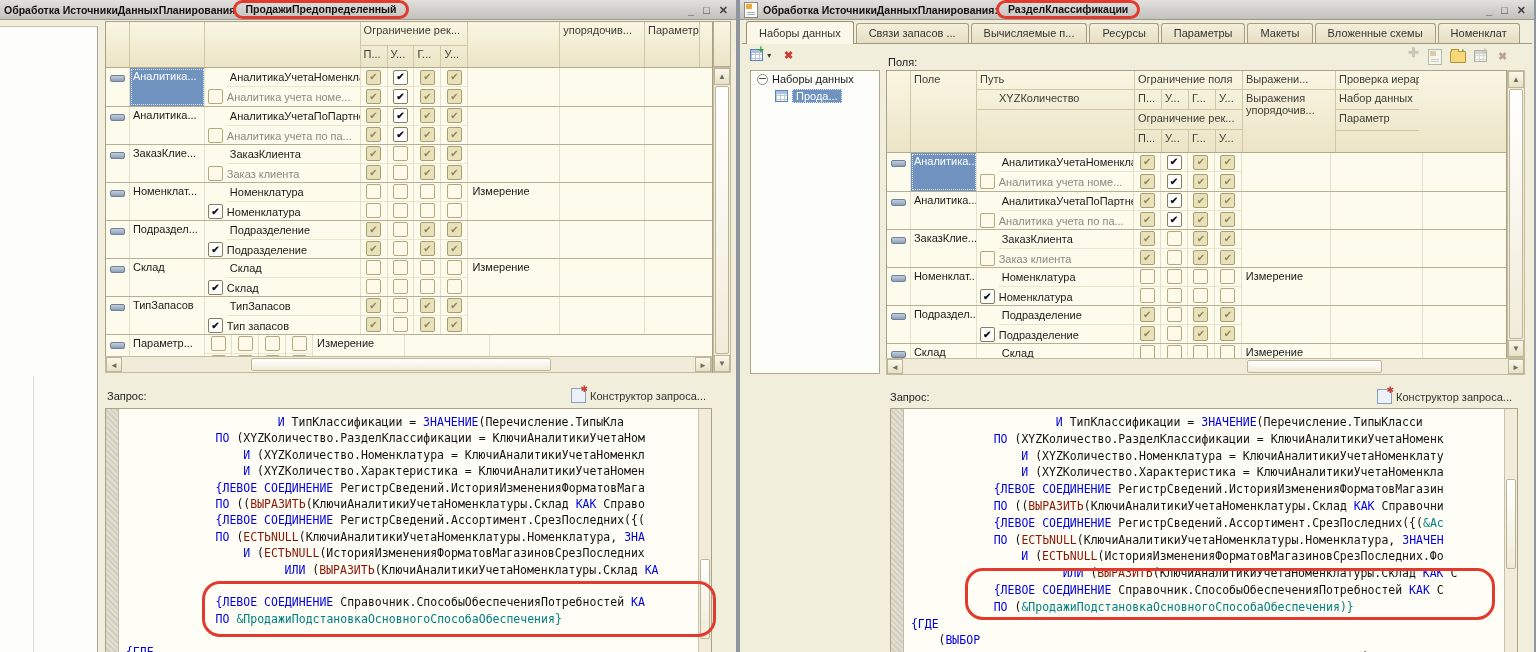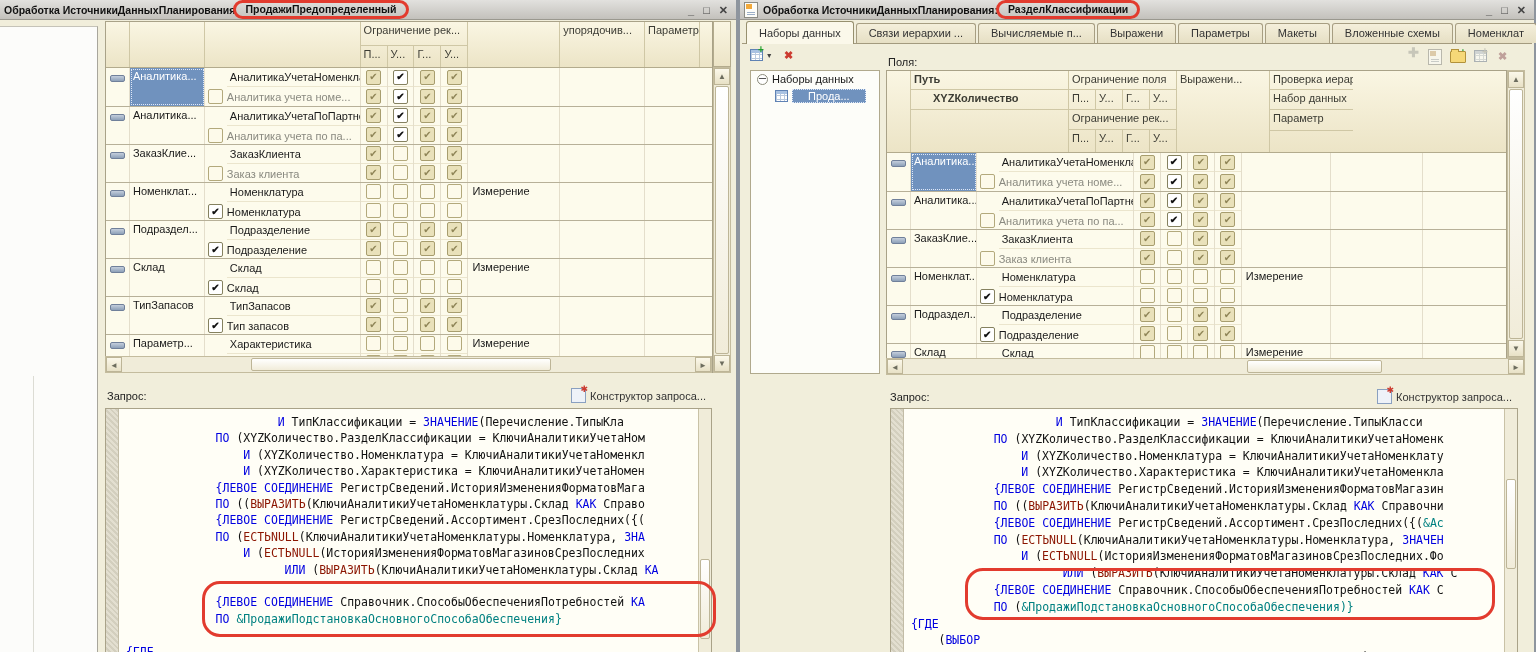--- a/index.html
+++ b/index.html
@@ -100,21 +100,21 @@
   .plus{color:#1e9e28;font-weight:700;font-size:10px;line-height:6px;}
   .plus.grey{color:#a6a894;}
   .xicon{color:#cc3b30;font-weight:700;font-size:11px;}
   .xicon.dis{color:#bfa09a;}
   .drop{font-size:7px;color:#444;margin-left:2px;}
   .tree{position:absolute;background:#fdfdf9;border:1px solid #b0a98d;box-sizing:border-box;}
   .tree-row{display:flex;align-items:center;gap:4px;padding:2px 2px 2px 6px;white-space:nowrap;}
   .tree-row.child{padding-left:24px;}
   .toggle{width:9px;height:9px;border:1px solid #8a8a7a;border-radius:50%;position:relative;background:#fff;flex:0 0 auto;}
   .toggle:before{content:"";position:absolute;left:1px;right:1px;top:3px;height:1px;background:#555;}
-  .tree-sel{background:var(--sel);color:#fff;padding:1px 16px;outline:1px dotted #dfe8f8;outline-offset:-1px;}
+  .tree-sel{background:var(--sel);color:#fff;padding:1px 4px;outline:1px dotted #dfe8f8;outline-offset:-1px;}
   .folder{width:14px;height:10px;background:#f6d878;border:1px solid #b2923c;border-radius:1px;position:relative;flex:0 0 auto;}
   .folder:before{content:"";position:absolute;left:0;top:-3px;width:6px;height:2px;background:#f6d878;border:1px solid #b2923c;border-bottom:none;}
   .icon-dis{opacity:.55;filter:grayscale(.6);}
 </style>
 </head>
 <body>
 
 <div id="stage">
 
   <div class="win" id="winL" style="left:0;width:738px;border-right:2px solid #8e959e;box-sizing:border-box;">
@@ -494,27 +494,20 @@
             <div class="cell c-role" style="width: 92px;"></div>
             <div class="cell" style="width: 85px;"></div>
             <div class="cell" style="width: 55px; border-right: none;"></div>
             <div class="cell" style="width: 12px; border-right: none;"></div>
           </div>
           <div class="tgroup" style="height: 38px;">
             <div class="cell c-grip" style="width: 24px;">
               <span class="grip"></span>
             </div>
             <div class="cell c-field" style="width: 75px;">Параметр...</div>
-            <div class="cell" style="width: 156px;">
-              <div class="prow main">Характеристика</div>
-              <div class="prow">
-                <span class="cb on">✔</span>
-                <span>Характеристика</span>
-              </div>
-            </div>
             <div class="cell cbcol" style="width: 27px;">
               <div>
                 <span class="cb off">✔</span>
               </div>
               <div>
                 <span class="cb off">✔</span>
               </div>
             </div>
             <div class="cell cbcol" style="width: 27px;">
               <div>
@@ -584,23 +577,23 @@
       <span class="hl">РазделКлассификации</span>
       <span class="winbtns">
         <span>_</span>
         <span>□</span>
         <span>✕</span>
       </span>
     </div>
     <div class="wbody"></div>
     <div class="tabbar" id="rtabs">
         <div class="tab active">Наборы данных</div>
-        <div class="tab">Связи иерархии ...</div>
+        <div class="tab">Связи запасов ...</div>
         <div class="tab">Вычисляемые п...</div>
-        <div class="tab">Выражени</div>
+        <div class="tab">Ресурсы</div>
         <div class="tab">Параметры</div>
         <div class="tab">Макеты</div>
         <div class="tab">Вложенные схемы</div>
         <div class="tab">Номенклат</div>
       </div>
 
     <div class="toolbar-icon" style="left:10px;top:49px;">
       <span class="ic-table"></span>
       <span class="plus" style="margin-left:-5px;margin-top:-10px;">+</span>
       <span class="drop">▼</span>
@@ -635,21 +628,22 @@
         <span class="ic-table"></span>
         <span class="plus grey" style="margin-left:-5px;margin-top:-9px;">+</span>
       </div>
     <div class="toolbar-icon" style="left:758px;top:50px;">
         <span class="xicon dis">✖</span>
       </div>
 
     <div class="ftable" style="left:146px;top:70px;width:621px;height:305px;">
       <div class="hdr" style="height:82px;">
         <div class="hcell" style="width:24px;"></div>
-        <div class="hcell hstack" style="width:158px;font-weight:bold;">
+        <div class="hcell" style="width:66px;">Поле</div>
+        <div class="hcell hstack" style="width:158px;">
           <div style="height:19px;">Путь</div>
           <div style="height:20px;padding-left:22px;">XYZКоличество</div>
           <div style="flex:1;border-bottom:none;"></div>
         </div>
         <div class="hcell hstack" style="width:108px;">
           <div style="height:19px;">Ограничение поля</div>
           <div class="hrow4" style="height:20px;">
             <span>П...</span>
             <span>У...</span>
             <span>Г...</span>
@@ -658,20 +652,21 @@
           <div style="height:21px;">Ограничение рек...</div>
           <div class="hrow4" style="height:22px;border-bottom:none;">
             <span>П...</span>
             <span>У...</span>
             <span>Г...</span>
             <span>У...</span>
           </div>
         </div>
         <div class="hcell hstack" style="width:93px;">
           <div style="height:19px;">Выражени...</div>
+          <div style="flex:1;border-bottom:none;white-space:normal;">Выражения упорядочив...</div>
         </div>
         <div class="hcell hstack" style="width:83px;border-right:none;">
           <div style="height:19px;">Проверка иерархии:</div>
           <div style="height:20px;">Набор данных</div>
           <div style="height:21px;">Параметр</div>
           <div style="flex:1;border-bottom:none;"></div>
         </div>
       </div>
       <div id="rrows">
           <div class="tgroup" style="height: 38px;">

